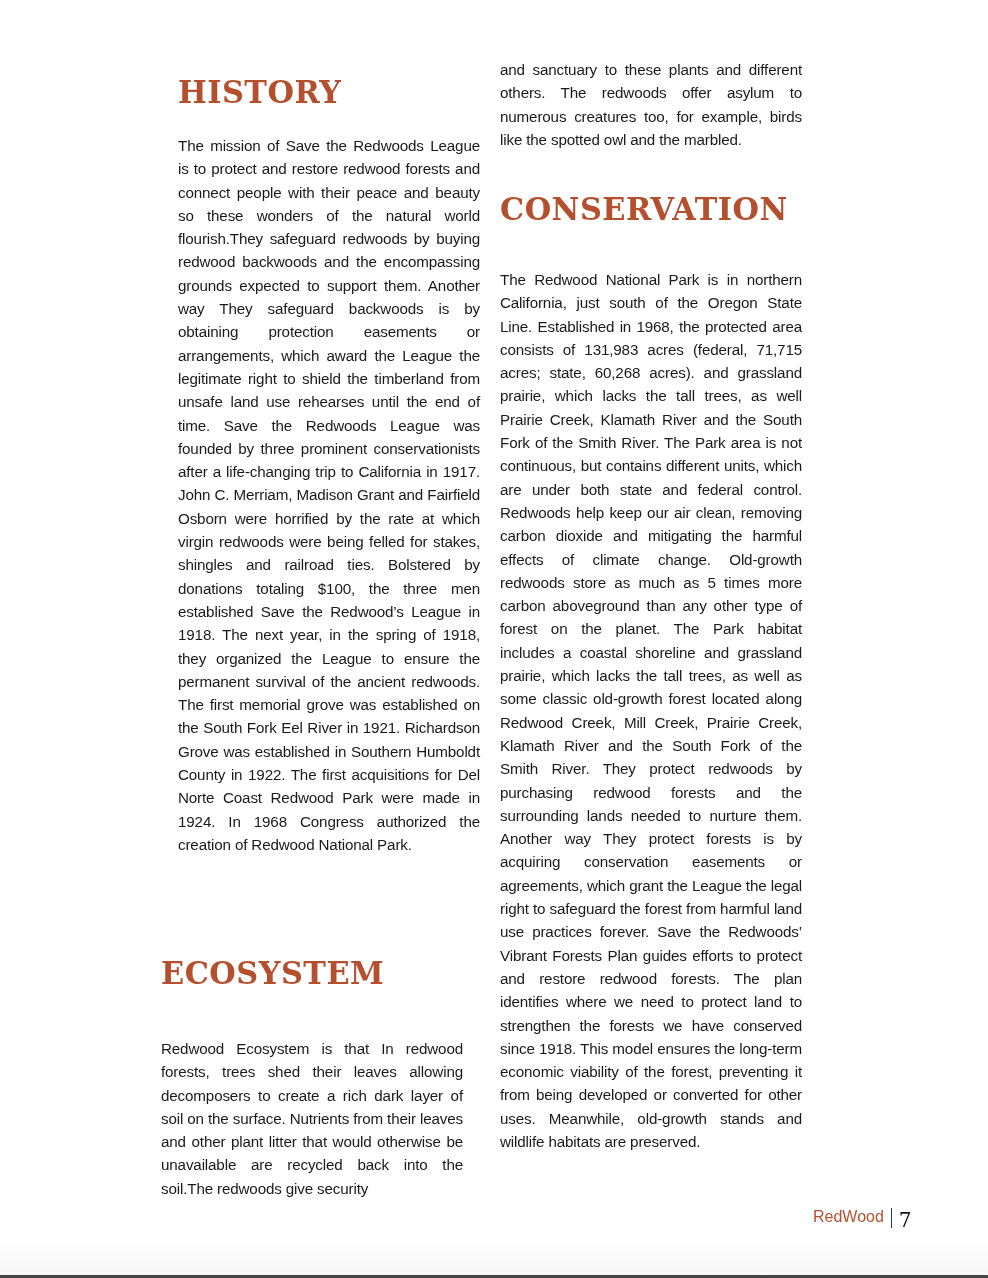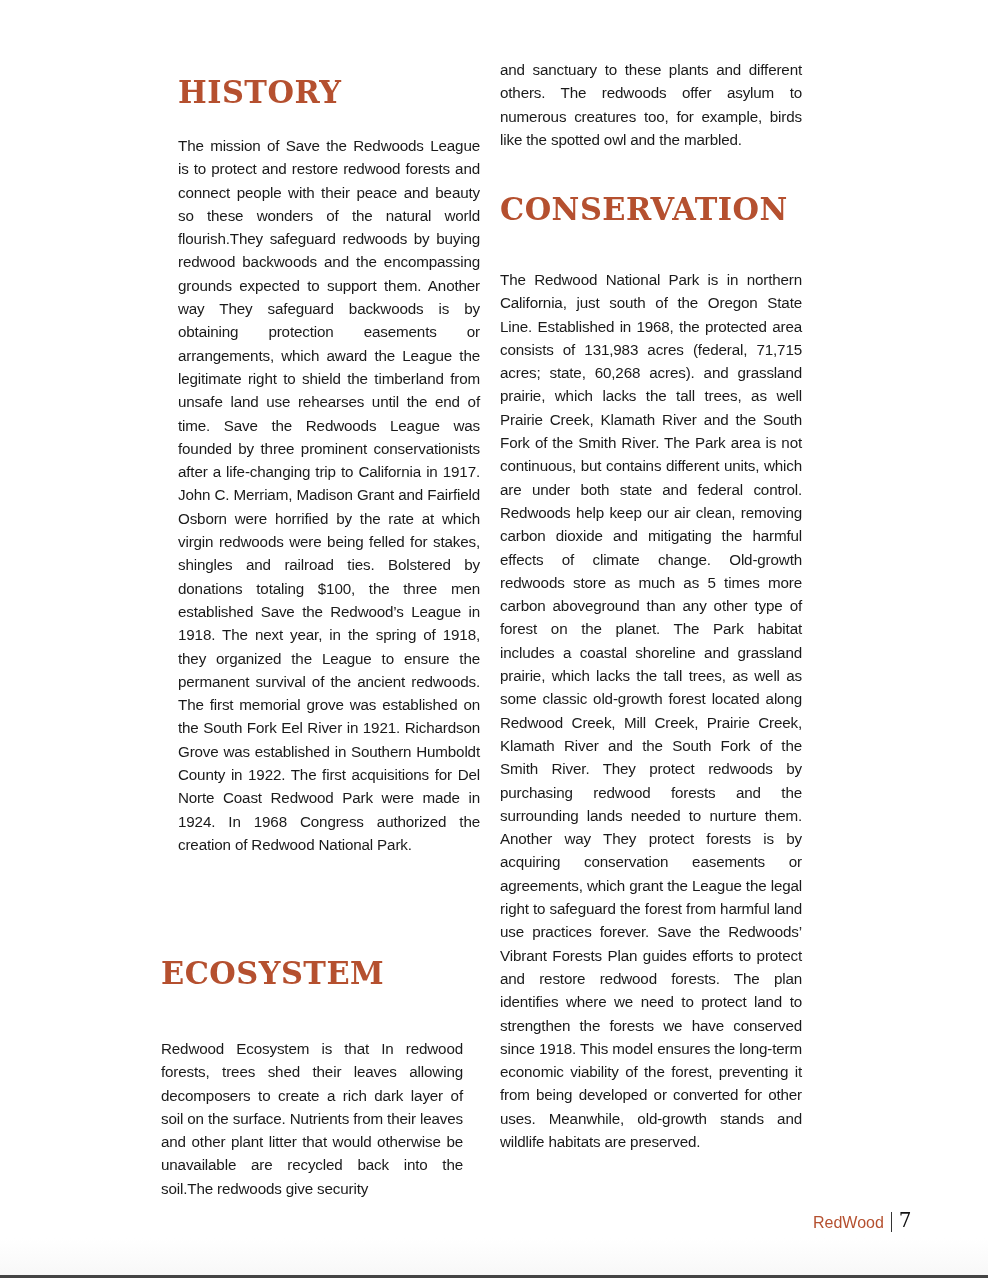--- a/index.html
+++ b/index.html
@@ -38,21 +38,21 @@
     letter-spacing: -0.15px;
   }
   .history-h { margin-top: 4px; margin-bottom: 20px; }
   .eco-h { position: absolute; left: 161px; top: 951px; }
   .eco-p { position: absolute; left: 161px; top: 1013px; width: 302px; margin-top: 24px; }
   .cont-top { position: absolute; left: 500px; top: 58px; width: 302px; }
   .cont-h { position: absolute; left: 500px; top: 187px; }
   .cont-p { position: absolute; left: 500px; top: 256px; width: 302px; margin-top: 12px; }
   .footer {
     position: absolute; top: 1208px; left: 813px;
-    display: flex; align-items: flex-end;
+    display: flex; align-items: flex-start;
   }
   .footer-brand { color: #b5502f; font-size: 16px; }
   .footer-sep { width: 1px; height: 20px; background: #333; margin: 0 7px; }
   .footer-page { font-family: "DejaVu Serif", serif; font-size: 20px; color: #111; }
 </style>
 </head>
 <body>
 
 <div class="page-bottom"></div>
 <div class="page-edge"></div>

